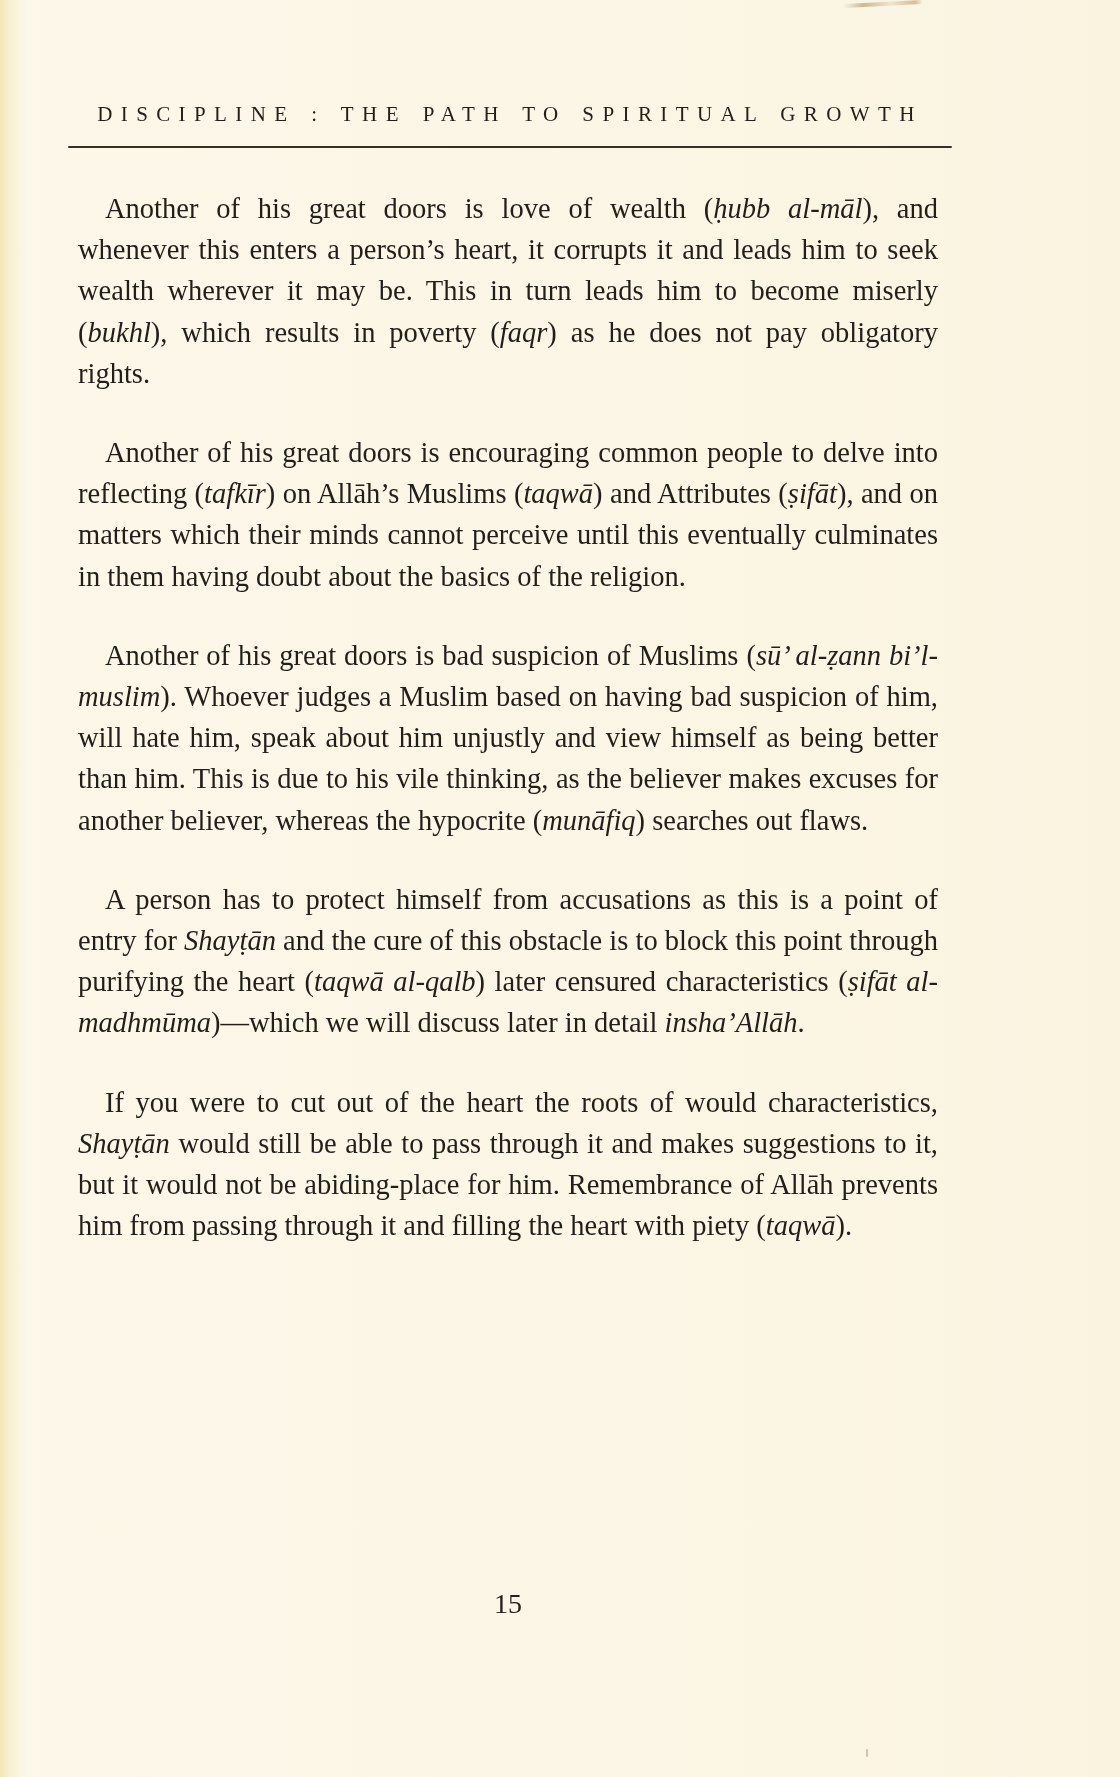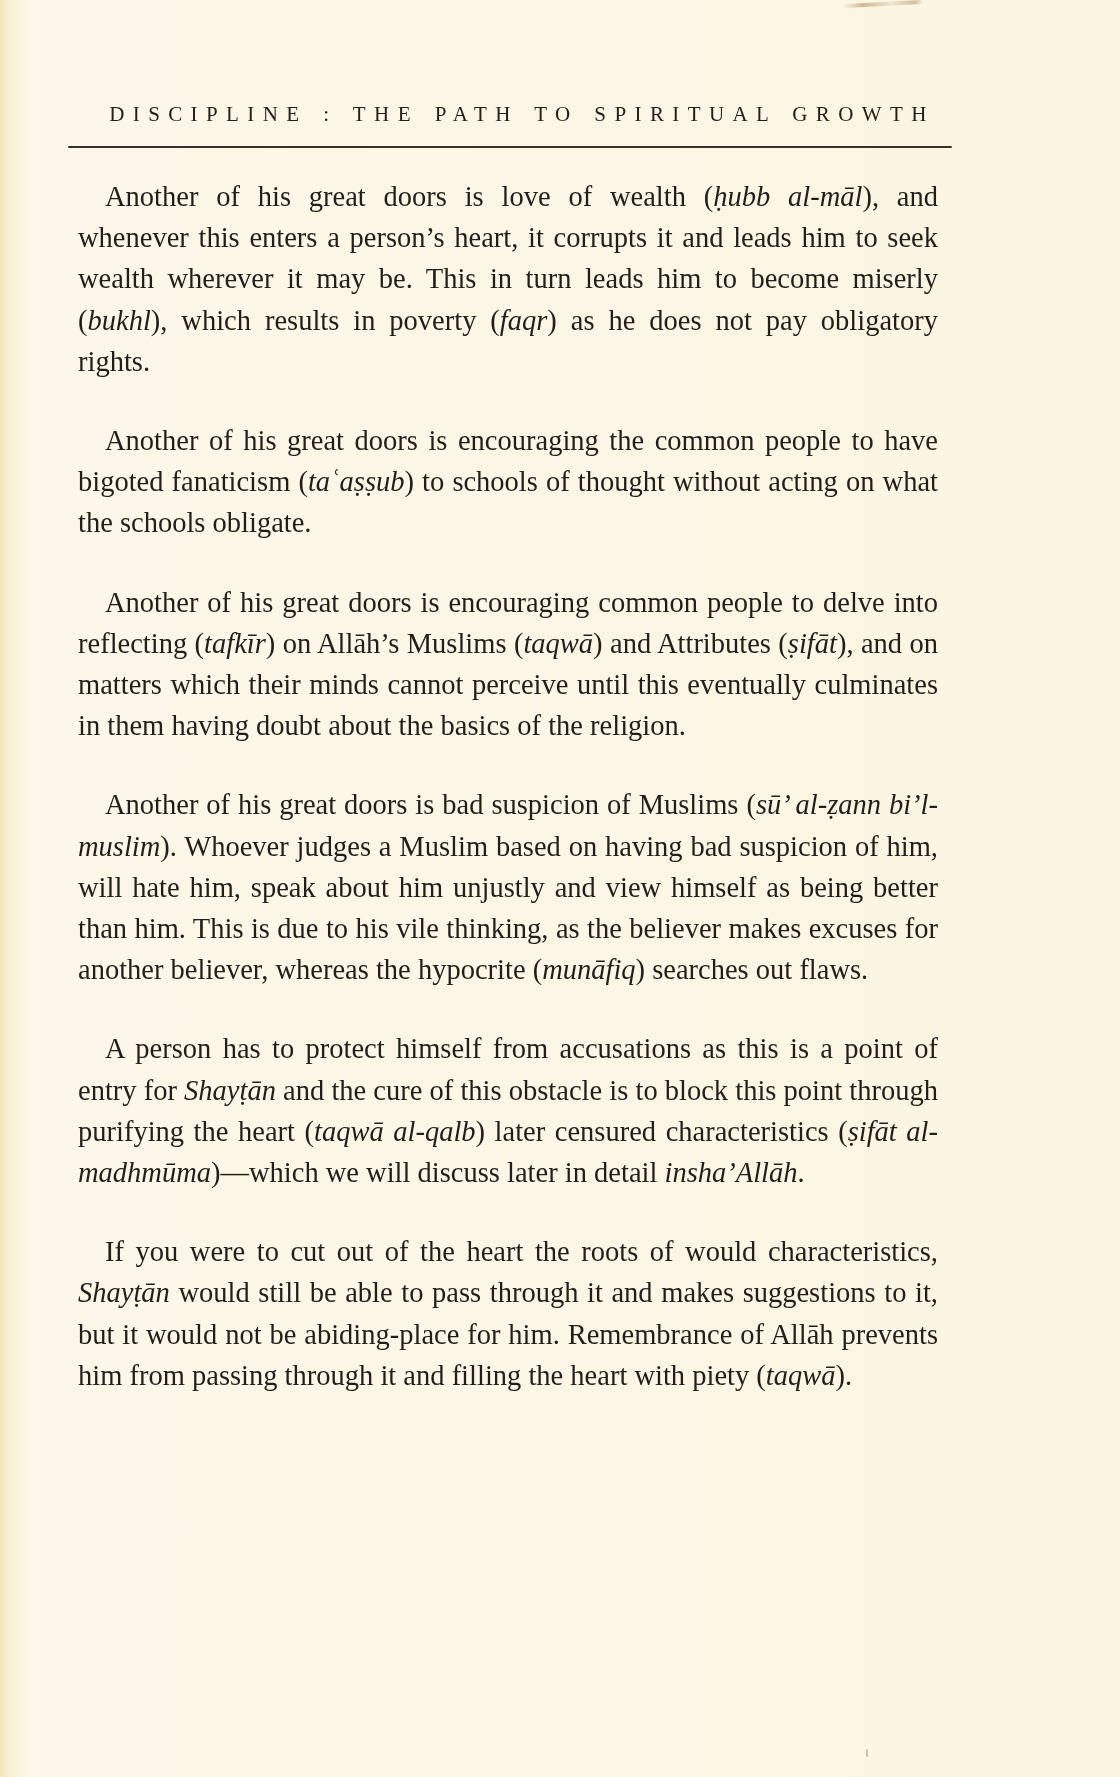--- a/index.html
+++ b/index.html
@@ -34,21 +34,21 @@
     background: linear-gradient(90deg,
       rgba(150,112,50,0) 0%,
       rgba(150,112,50,0.45) 25%,
       rgba(150,112,50,0.12) 60%,
       rgba(150,112,50,0.40) 90%,
       rgba(150,112,50,0) 100%);
   }
   .running-header {
     position: absolute;
     top: 102px;
-    left: 82px;
+    left: 70px;
     width: 880px;
     text-align: center;
     font-size: 21px;
     letter-spacing: 0.40em;
     word-spacing: 0.10em;
     font-weight: 400;
     color: #221e18;
     white-space: nowrap;
   }
   .header-rule {
@@ -63,21 +63,21 @@
   .body-text {
     position: absolute;
     top: 172px;
     left: 78px;
     width: 860px;
     font-size: 28.5px;
     line-height: 41.2px;
     text-align: justify;
   }
   .body-text p {
-    margin: 4px 0 38px 0;
+    margin: 16px 0 38px 0;
     text-indent: 27px;
   }
   .body-text em {
     font-style: italic;
   }
   .folio {
     position: absolute;
     top: 1588px;
     left: 78px;
     width: 860px;
@@ -100,23 +100,23 @@
 <div class="page">
 
   <div class="pencil-mark"></div>
 
   <div class="running-header">DISCIPLINE : THE PATH TO SPIRITUAL GROWTH</div>
 
   <div class="header-rule"></div>
 
   <div class="body-text">
     <p><span>Another of his great doors is love of wealth (</span><em>ḥubb al-māl</em><span>), and whenever this enters a person’s heart, it corrupts it and leads him to seek wealth wherever it may be. This in turn leads him to become miserly (</span><em>bukhl</em><span>), which results in poverty (</span><em>faqr</em><span>) as he does not pay obligatory rights.</span></p>
-    <p><span>Another of his great doors is encouraging the common people to have bigoted fanaticism (</span><em>taʿaṣṣub</em><span>) to schools of thought without acting on what the schools obligate.</span></p>
     <p><span>Another of his great doors is encouraging common people to delve into reflecting (</span><em>tafkīr</em><span>) on Allāh’s Muslims (</span><em>taqwā</em><span>) and Attributes (</span><em>ṣifāt</em><span>), and on matters which their minds cannot perceive until this eventually culminates in them having doubt about the basics of the religion.</span></p>
     <p><span>Another of his great doors is bad suspicion of Muslims (</span><em>sū’ al-ẓann bi’l-muslim</em><span>). Whoever judges a Muslim based on having bad suspicion of him, will hate him, speak about him unjustly and view himself as being better than him. This is due to his vile thinking, as the believer makes excuses for another believer, whereas the hypocrite (</span><em>munāfiq</em><span>) searches out flaws.</span></p>
     <p><span>A person has to protect himself from accusations as this is a point of entry for </span><em>Shayṭān</em><span> and the cure of this obstacle is to block this point through purifying the heart (</span><em>taqwā al-qalb</em><span>) later censured characteristics (</span><em>ṣifāt al-madhmūma</em><span>)—which we will discuss later in detail </span><em>insha’Allāh</em><span>.</span></p>
     <p><span>If you were to cut out of the heart the roots of would characteristics, </span><em>Shayṭān</em><span> would still be able to pass through it and makes suggestions to it, but it would not be abiding-place for him. Remembrance of Allāh prevents him from passing through it and filling the heart with piety (</span><em>taqwā</em><span>).</span></p>
   </div>
 
+  <div class="folio">15</div>
 
   <div class="speck s2"></div>
 
 </div>
 
 </body></html>

